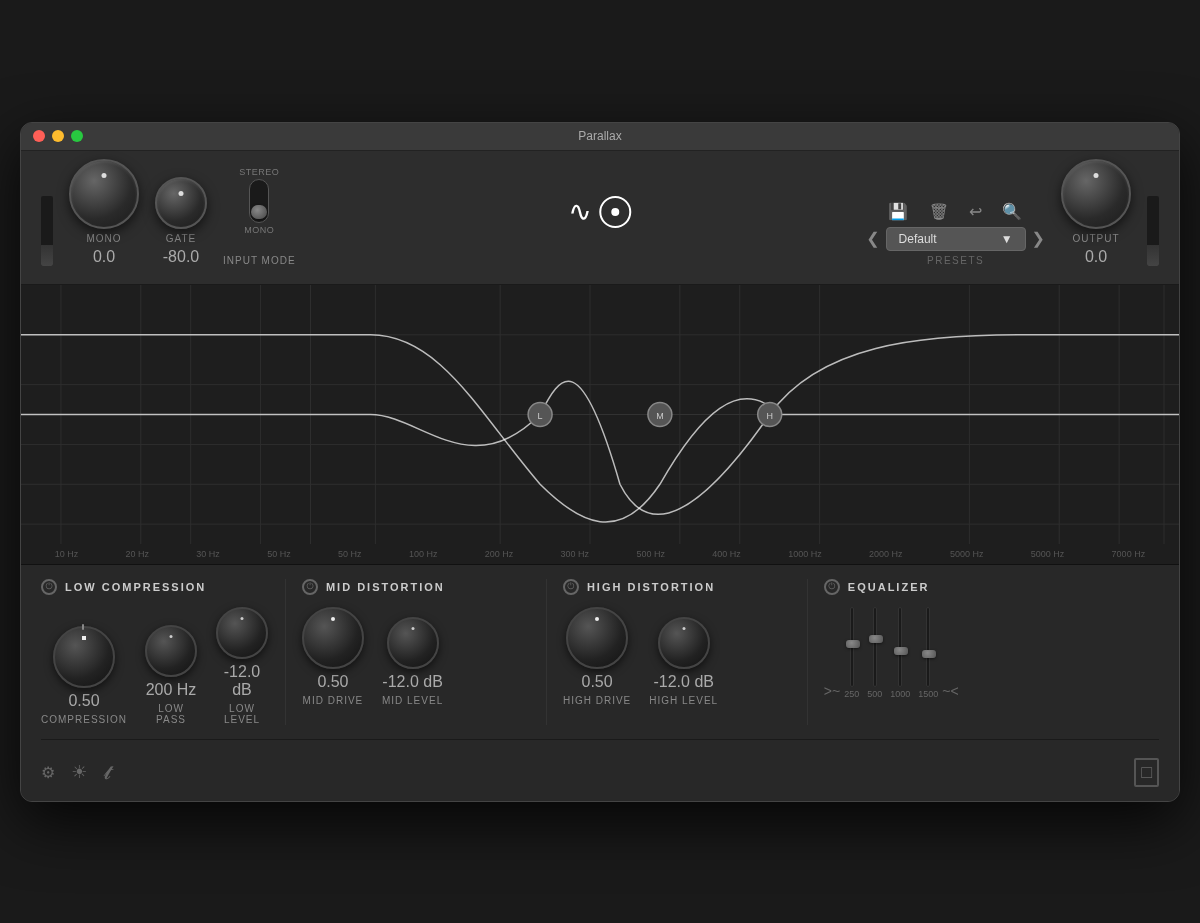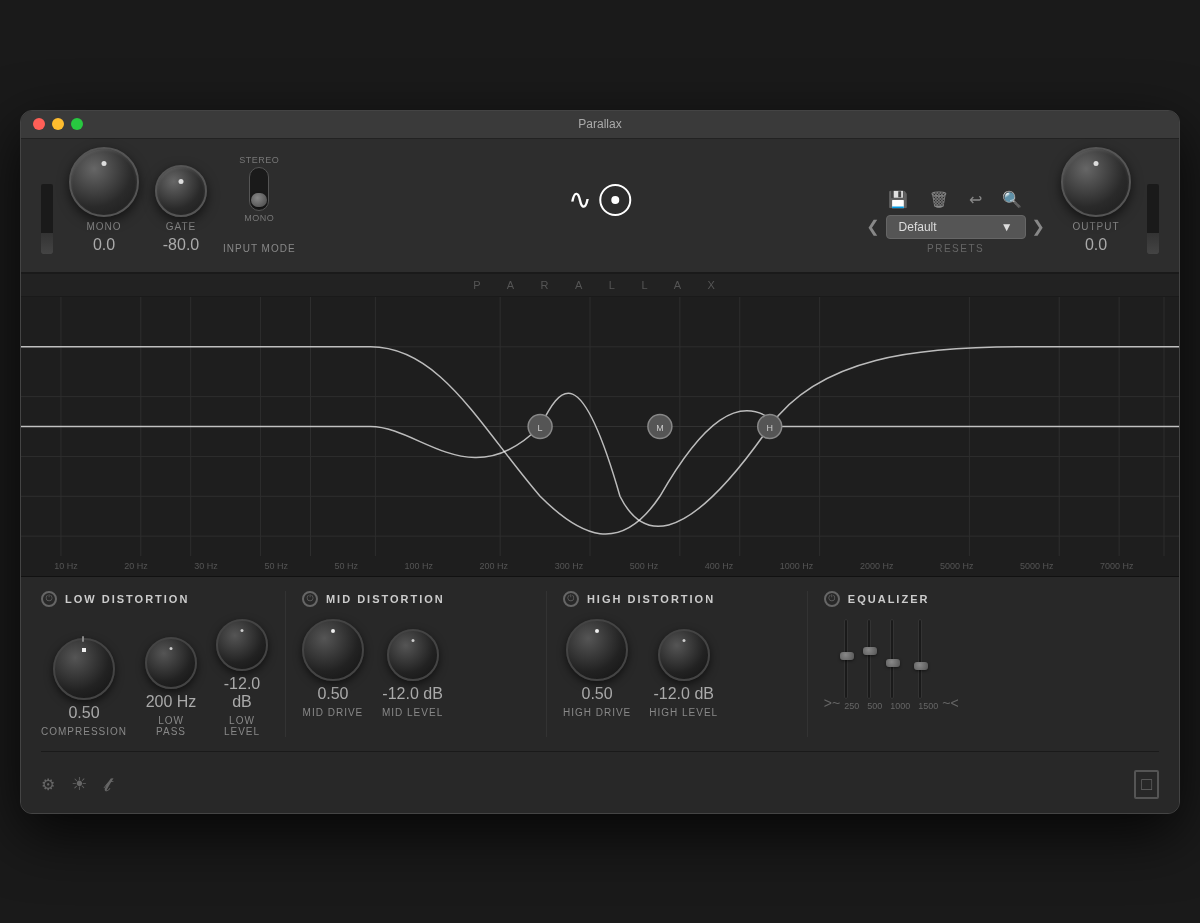--- a/index.html
+++ b/index.html
@@ -219,21 +219,21 @@
     .eq-display {
       background: #1e1e1e;
       height: 280px;
       position: relative;
       border-bottom: 1px solid #111;
       overflow: hidden;
     }
     .freq-labels {
       position: absolute;
       bottom: 5px;
-      left: 0; right: 12px;
+      left: 0; right: 0;
       display: flex;
       justify-content: space-around;
       padding: 0 10px;
     }
     .freq-label {
       color: #555;
       font-size: 9px;
     }
     .bottom-panel {
       background: #282828;
@@ -303,21 +303,21 @@
       flex: 1.4;
     }
     .eq-faders {
       display: flex;
       gap: 8px;
       align-items: flex-end;
     }
     .fader-group {
       display: flex;
       flex-direction: column;
-      align-items: flex-start;
+      align-items: center;
       gap: 2px;
     }
     .fader-track {
       width: 4px;
       height: 80px;
       background: #1a1a1a;
       border-radius: 2px;
       position: relative;
       border: 1px solid #333;
     }
@@ -435,21 +435,20 @@
           <span class="knob-label">OUTPUT</span>
           <span class="knob-value">0.0</span>
         </div>
         <div class="vu-meter">
           <div style="position:absolute;bottom:0;left:0;right:0;height:30%;background:linear-gradient(to top,#444,#333);"></div>
         </div>
       </div>
     </div>
   </div>
 
-  <div class="parallax-banner">P  A  R  A  L  L  A  X</div>
 
   <div class="eq-display">
     <svg class="eq-svg" viewBox="0 0 1160 280" preserveAspectRatio="none">
 
       <line x1="40" y1="0" x2="40" y2="260" stroke="#2e2e2e" stroke-width="1"></line>
       <line x1="120" y1="0" x2="120" y2="260" stroke="#2e2e2e" stroke-width="1"></line>
       <line x1="170" y1="0" x2="170" y2="260" stroke="#2e2e2e" stroke-width="1"></line>
       <line x1="240" y1="0" x2="240" y2="260" stroke="#2e2e2e" stroke-width="1"></line>
       <line x1="290" y1="0" x2="290" y2="260" stroke="#2e2e2e" stroke-width="1"></line>
       <line x1="355" y1="0" x2="355" y2="260" stroke="#2e2e2e" stroke-width="1"></line>
@@ -505,21 +504,21 @@
   </div>
 
   <div class="bottom-panel">
     <div class="sections-row">
 
       <div class="section-group">
         <div class="section-header">
           <div class="power-btn">
             <span class="power-icon">⏻</span>
           </div>
-          <span class="section-title">LOW DISTORTION</span>
+          <span class="section-title">LOW COMPRESSION</span>
         </div>
         <div class="knobs-row">
           <div class="knob-group">
             <div class="knob-medium" style="width:62px;height:62px;position:relative;">
               <div style="position:absolute;top:8px;left:50%;transform:translateX(-50%);width:4px;height:4px;background:#eee;border-radius:50;"></div>
               <div style="position:absolute;top:-4px;left:50%;transform:translateX(-50%) translateX(-1px);width:2px;height:6px;background:#888;border-radius:1px;"></div>
             </div>
             <span class="knob-value">0.50</span>
             <span class="knob-label">COMPRESSION</span>
           </div>

